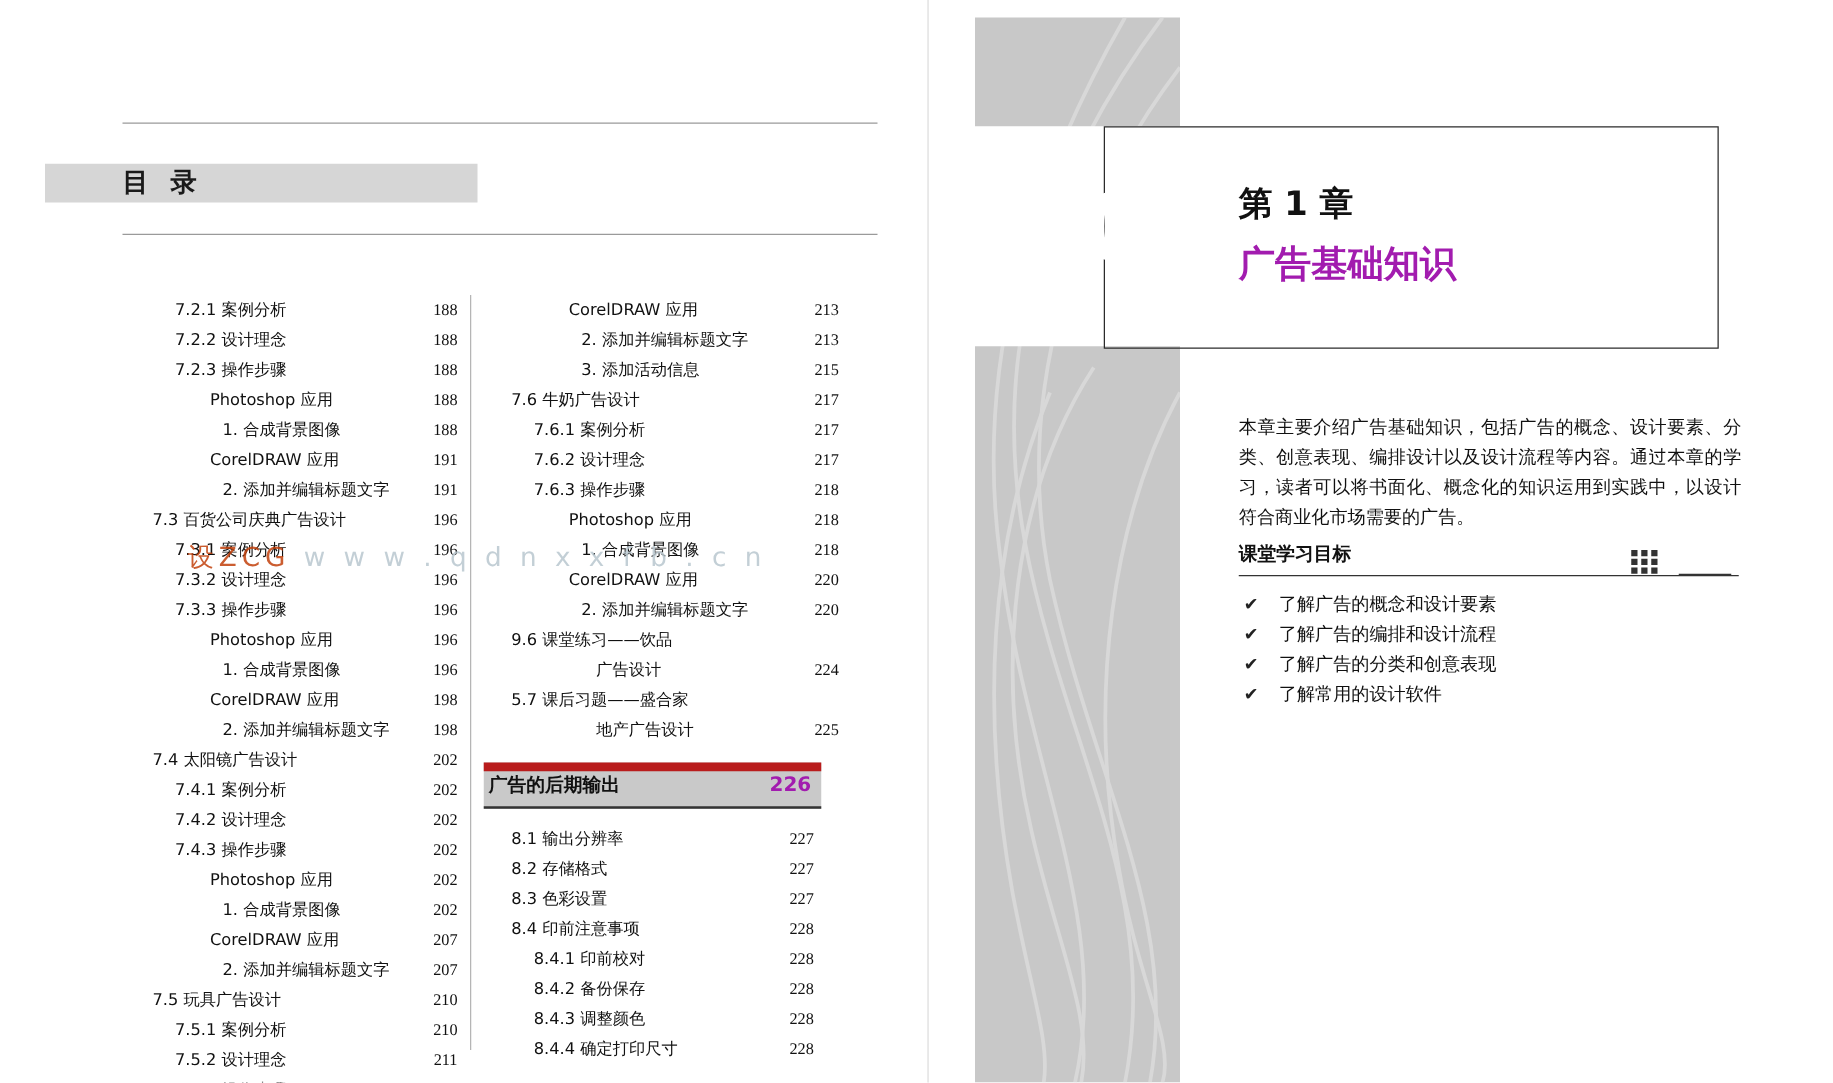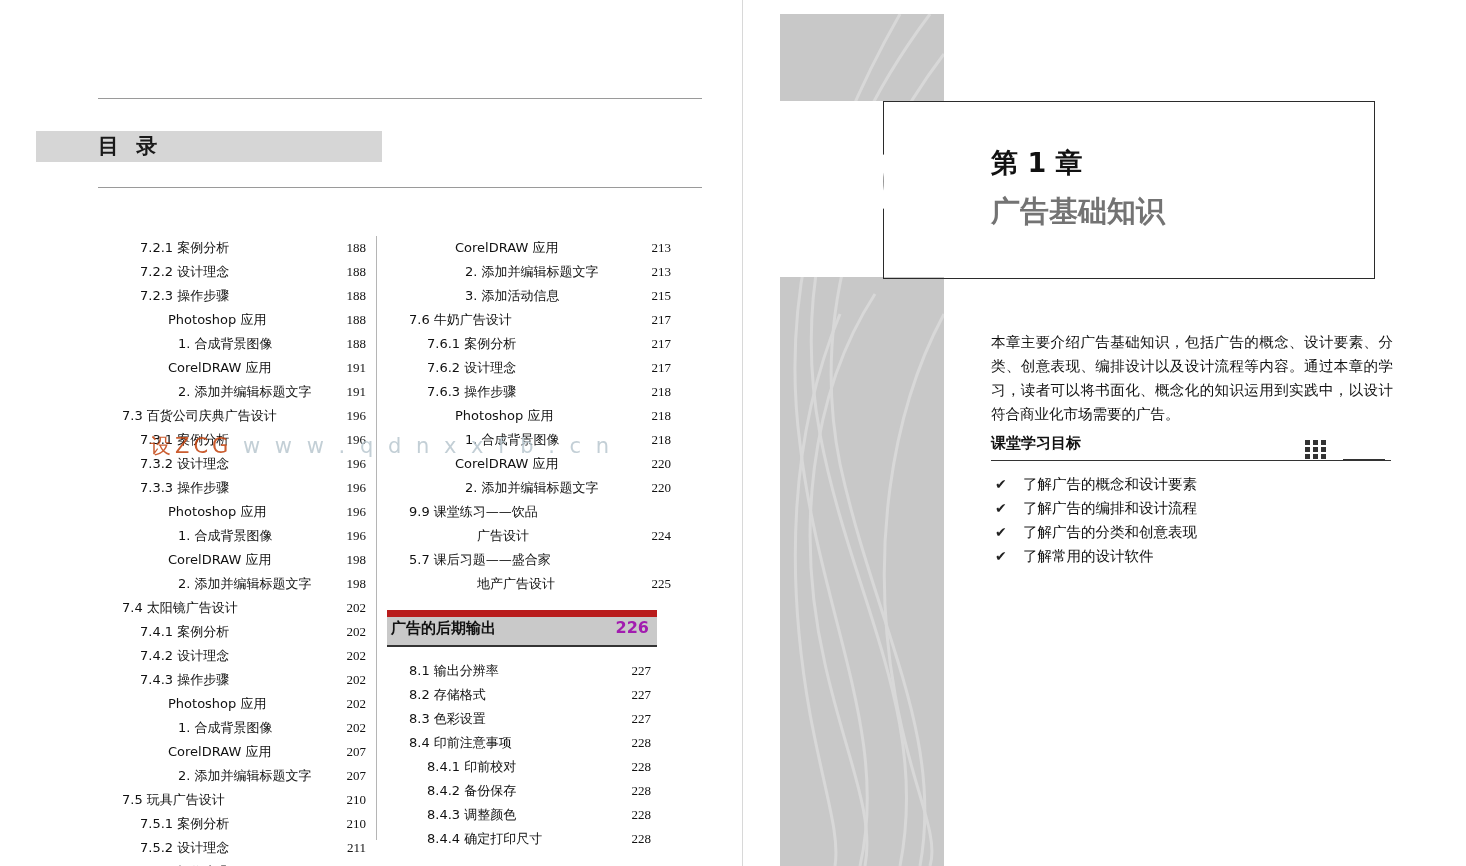--- a/index.html
+++ b/index.html
@@ -180,21 +180,21 @@
     font-size: 27px;
     font-weight: bold;
     color: #111;
   }
   .chapter-title-2 {
     position: absolute;
     left: 248px; top: 192px;
     font-family: "DejaVu Sans", sans-serif;
     font-size: 29px;
     font-weight: bold;
-    color: #737373;
+    color: #a21caf;
   }
   .intro {
     position: absolute;
     left: 248px; top: 330px;
     width: 402px;
     font-family: "DejaVu Sans", sans-serif;
     font-size: 14.5px;
     line-height: 24px;
     color: #111;
     text-align: justify;
@@ -296,21 +296,21 @@
           <div class="row lvl-step"><span class="txt cjk">2. 添加并编辑标题文字</span><span class="num">213</span></div>
           <div class="row lvl-step"><span class="txt cjk">3. 添加活动信息</span><span class="num">215</span></div>
           <div class="row lvl-sec"><span class="txt cjk">7.6   牛奶广告设计</span><span class="num">217</span></div>
           <div class="row lvl-sub"><span class="txt cjk">7.6.1  案例分析</span><span class="num">217</span></div>
           <div class="row lvl-sub"><span class="txt cjk">7.6.2  设计理念</span><span class="num">217</span></div>
           <div class="row lvl-sub"><span class="txt cjk">7.6.3  操作步骤</span><span class="num">218</span></div>
           <div class="row lvl-app"><span class="txt cjk">Photoshop 应用</span><span class="num">218</span></div>
           <div class="row lvl-step"><span class="txt cjk">1. 合成背景图像</span><span class="num">218</span></div>
           <div class="row lvl-app"><span class="txt cjk">CorelDRAW 应用</span><span class="num">220</span></div>
           <div class="row lvl-step"><span class="txt cjk">2. 添加并编辑标题文字</span><span class="num">220</span></div>
-          <div class="row lvl-sec"><span class="txt cjk">9.9   课堂练习——饮品</span></div>
+          <div class="row lvl-sec"><span class="txt cjk">9.6   课堂练习——饮品</span></div>
           <div class="row lvl-deep1"><span class="txt cjk">广告设计</span><span class="num">224</span></div>
           <div class="row lvl-sec"><span class="txt cjk">5.7   课后习题——盛合家</span></div>
           <div class="row lvl-deep1"><span class="txt cjk">地产广告设计</span><span class="num">225</span></div>
         </div>
 
       <div class="chapter-head">
         <div class="chapter-bar">
           <span class="cname">广告的后期输出</span>
           <span class="cnum">226</span>
         </div>

